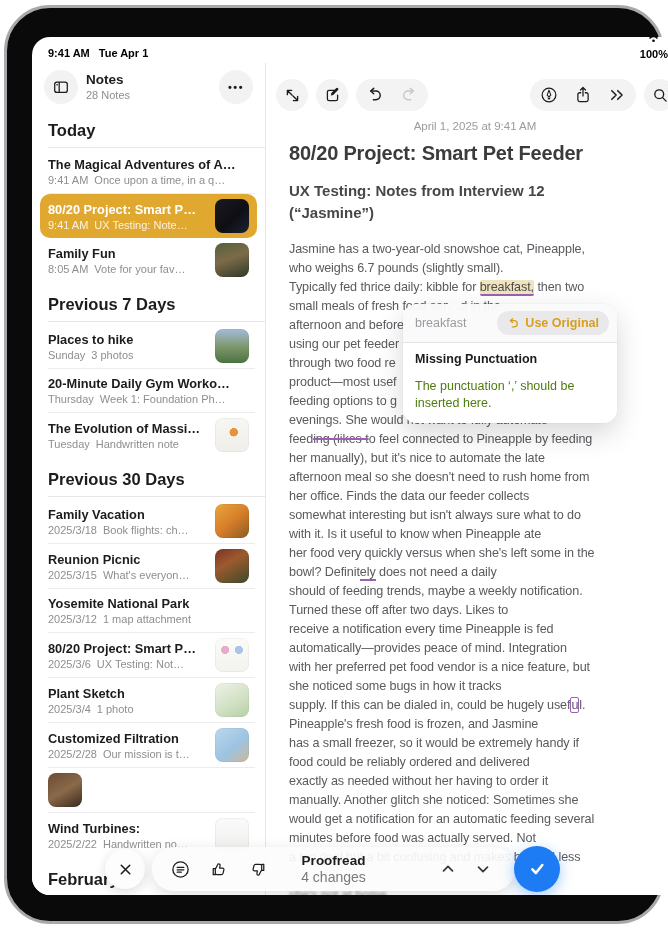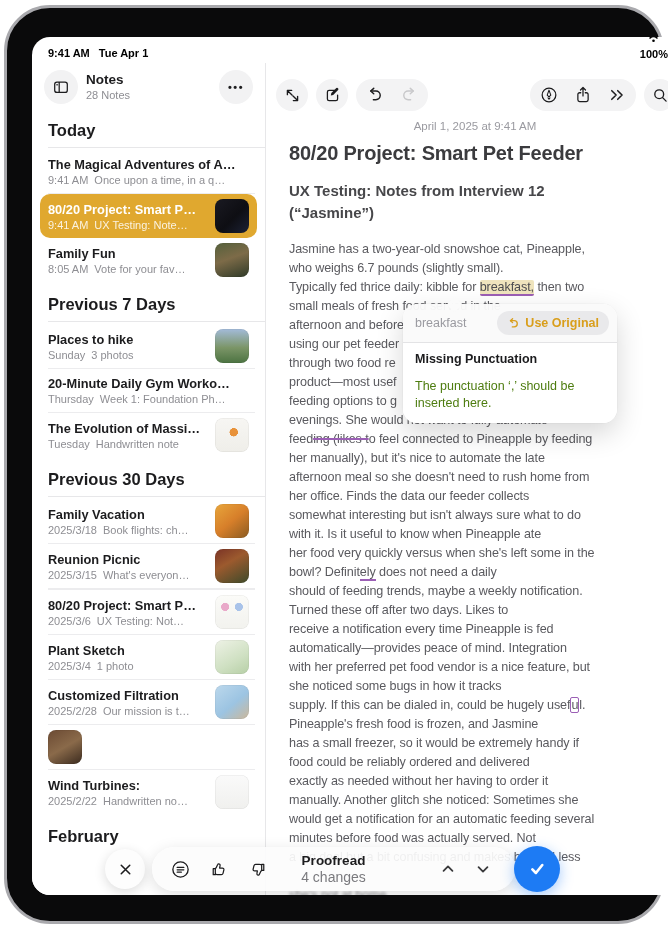--- a/index.html
+++ b/index.html
@@ -205,20 +205,26 @@
           </div>
           <div class="srow-div"></div>
           <div class="srow">
             <div class="srow-main">
               <div class="srow-title">Reunion Picnic</div>
               <div class="srow-sub"><span class="srow-time">2025/3/15</span><span>What's everyon…</span></div>
             </div>
             <div class="srow-thumb" style="background: linear-gradient(150deg, rgb(122, 51, 38) 0%, rgb(156, 90, 46) 40%, rgb(61, 74, 42) 100%);"></div>
           </div>
           <div class="srow-div"></div>
+          <div class="srow">
+            <div class="srow-main">
+              <div class="srow-title">Yosemite National Park</div>
+              <div class="srow-sub"><span class="srow-time">2025/3/12</span><span>1 map attachment</span></div>
+            </div>
+          </div>
           <div class="srow-div"></div>
           <div class="srow">
             <div class="srow-main">
               <div class="srow-title">80/20 Project: Smart P…</div>
               <div class="srow-sub"><span class="srow-time">2025/3/6</span><span>UX Testing: Not…</span></div>
             </div>
             <div class="srow-thumb" style="background: radial-gradient(circle at 30% 35%, rgb(233, 169, 201) 0px, rgb(233, 169, 201) 12%, rgba(0, 0, 0, 0) 13%), radial-gradient(circle at 70% 35%, rgb(169, 195, 233) 0px, rgb(169, 195, 233) 12%, rgba(0, 0, 0, 0) 13%), linear-gradient(rgb(251, 251, 248), rgb(242, 242, 238));"></div>
           </div>
           <div class="srow-div"></div>
           <div class="srow">

